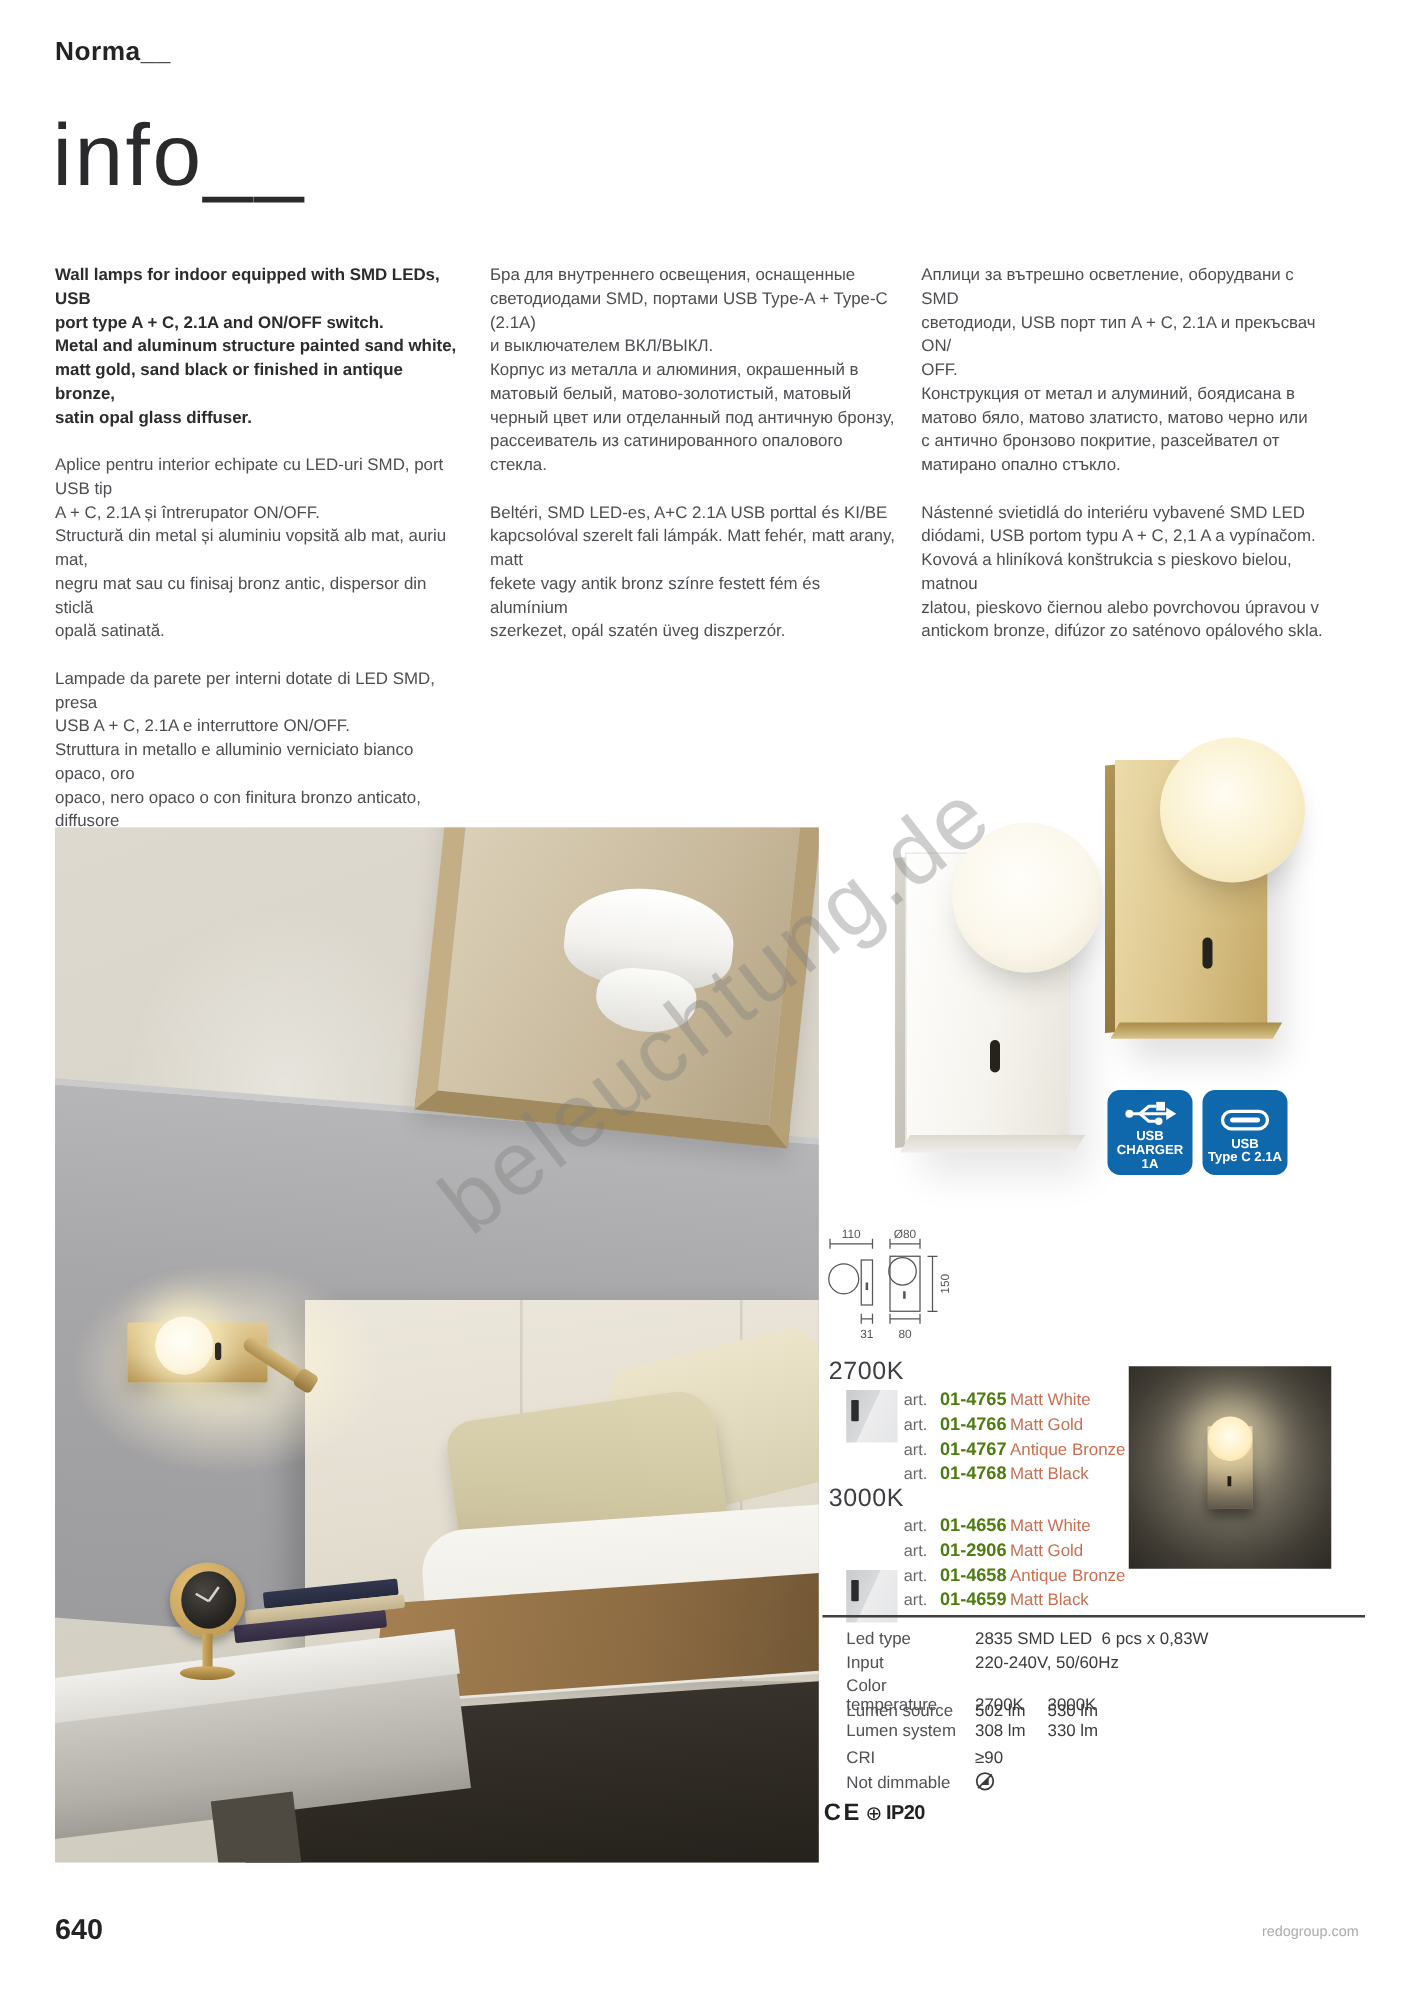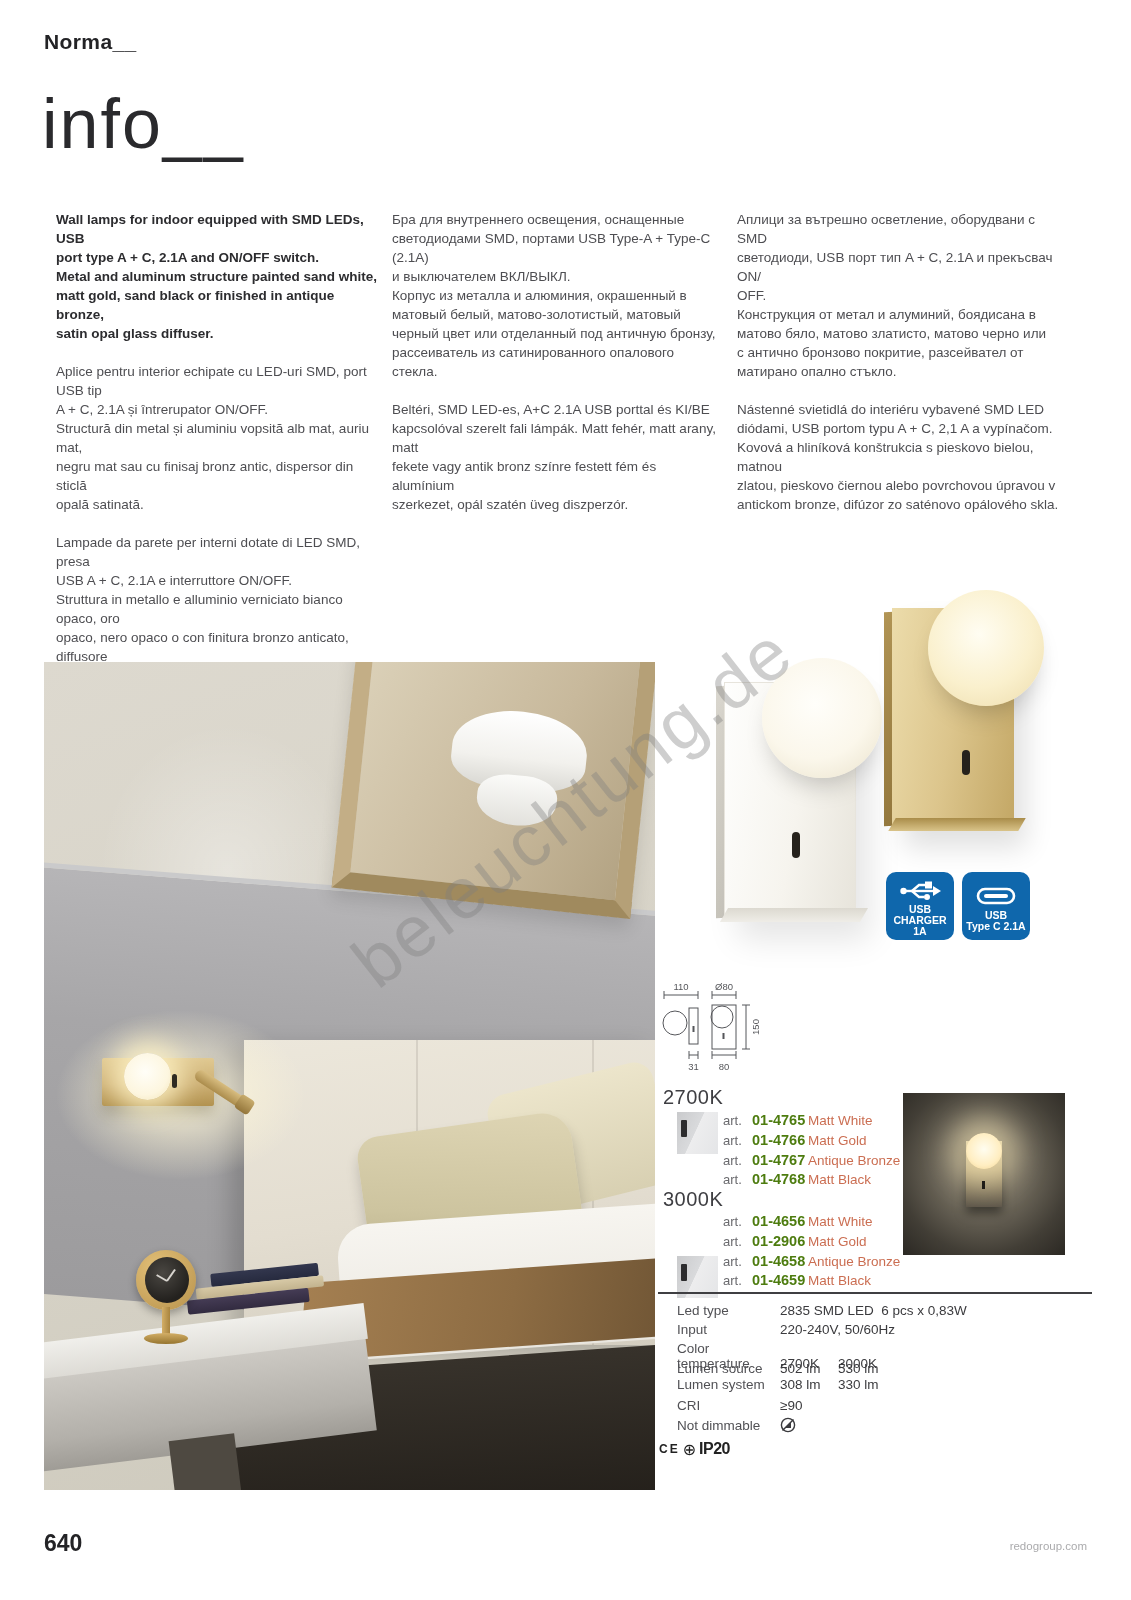--- a/index.html
+++ b/index.html
@@ -116,37 +116,37 @@
     background:radial-gradient(circle at 50% 45%, #fffdf0 0%, #ffeec2 60%, #f0d390 100%); box-shadow:0 0 28px 16px rgba(255,238,190,.55); }
   .lit-switch { position:absolute; left:79px; top:88px; width:3px; height:8px; background:#1f1c18; }
 
   
   .spec { left:658px; top:1292px; width:434px; border-top:2px solid #3f3f42; padding-top:9px; }
   .spec-row { padding-left:19px; height:19.2px; font-size:13.5px; color:#3b3b3e; }
   .spec-label { display:inline-block; width:103px; color:#515155; }
   .spec-v1 { display:inline-block; min-width:58px; white-space:pre; }
   .spec-v2 { display:inline-block; }
   .certs { display:flex; align-items:center; gap:3px; margin:4px 0 0 1px; color:#222; }
-  .ce-text { font-size:12px; font-weight:bold; letter-spacing:2px; }
+  .ce-text { font-size:19px; font-weight:bold; letter-spacing:2px; }
   .earth { font-size:16px; }
   .ip { font-size:16px; font-weight:800; letter-spacing:-.5px; }
 
   
   .page-num { left:44px; top:1530px; font-size:23px; font-weight:bold; color:#232326; }
   .site { right:44px; top:1540px; font-size:11.5px; color:#ababad; }
 </style>
 </head>
 <body>
 
 <div id="page">
 
   <div class="abs brand">Norma__</div>
   <div class="abs title">info__</div>
 
-  <div class="abs desc-col" style="left:56px">
+  <div class="abs desc-col" style="left:44px">
     <p class="bold">Wall lamps for indoor equipped with SMD LEDs, USB
 port type A + C, 2.1A and ON/OFF switch.
 Metal and aluminum structure painted sand white,
 matt gold, sand black or finished in antique bronze,
 satin opal glass diffuser.</p>
     <p>Aplice pentru interior echipate cu LED-uri SMD, port USB tip
 A + C, 2.1A  și întrerupator ON/OFF.
 Structură din metal și aluminiu vopsită alb mat, auriu mat,
 negru mat sau cu finisaj bronz antic, dispersor din sticlă
 opală satinată.</p>

